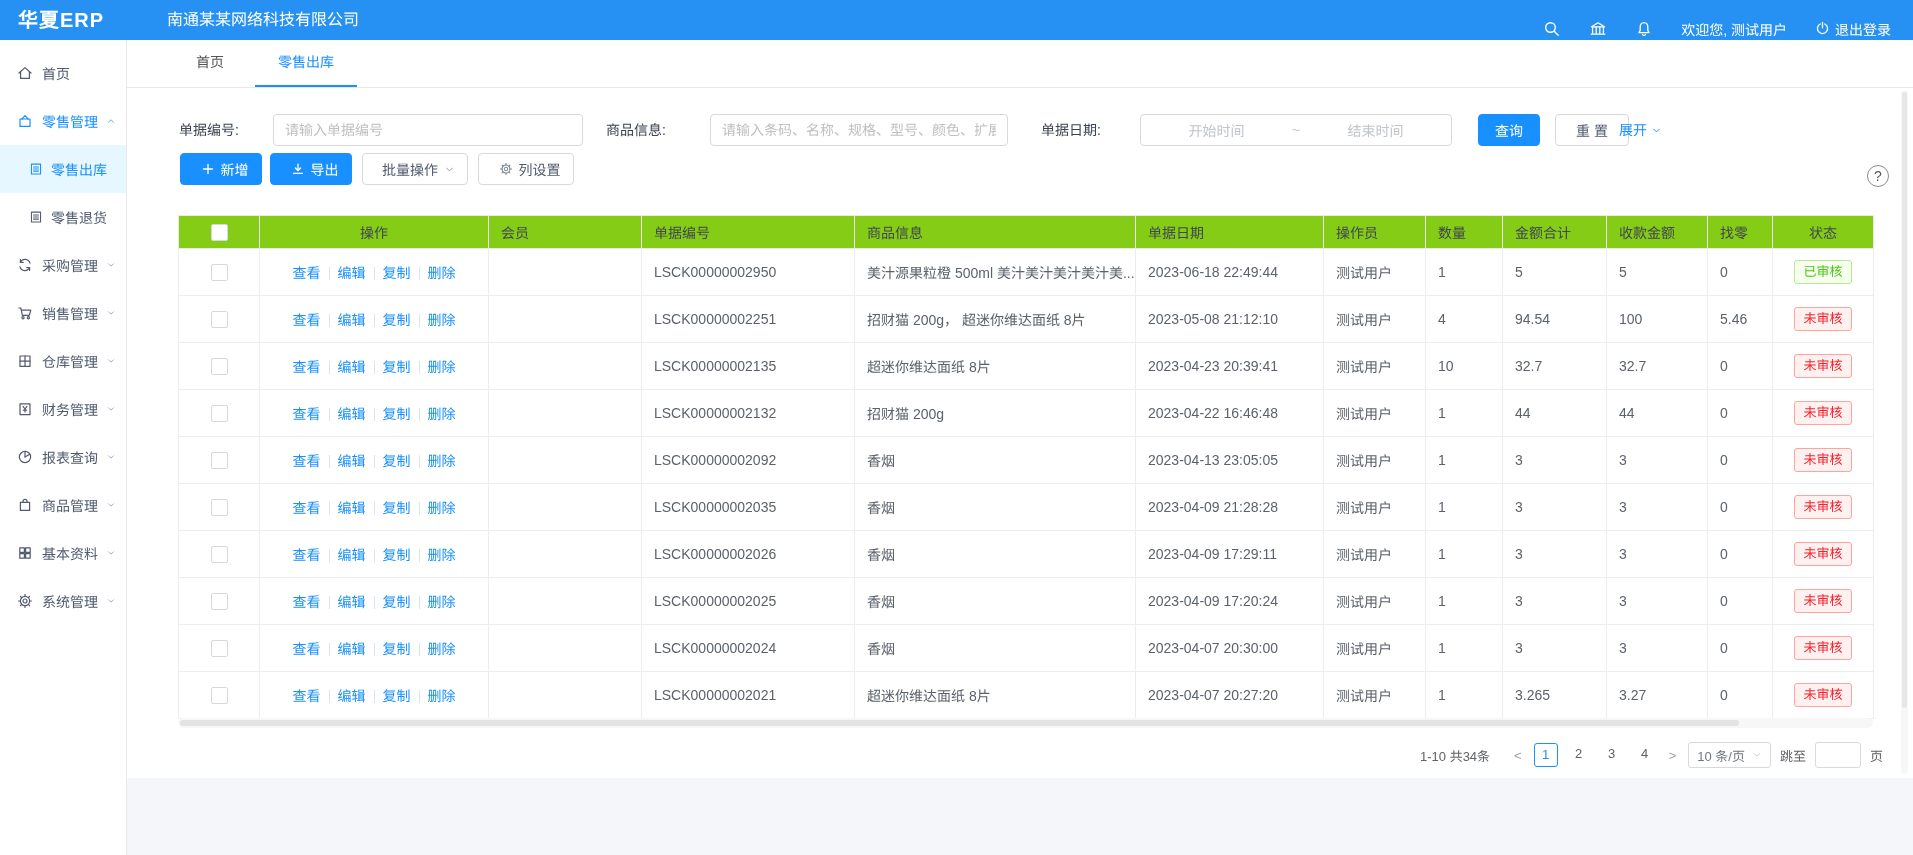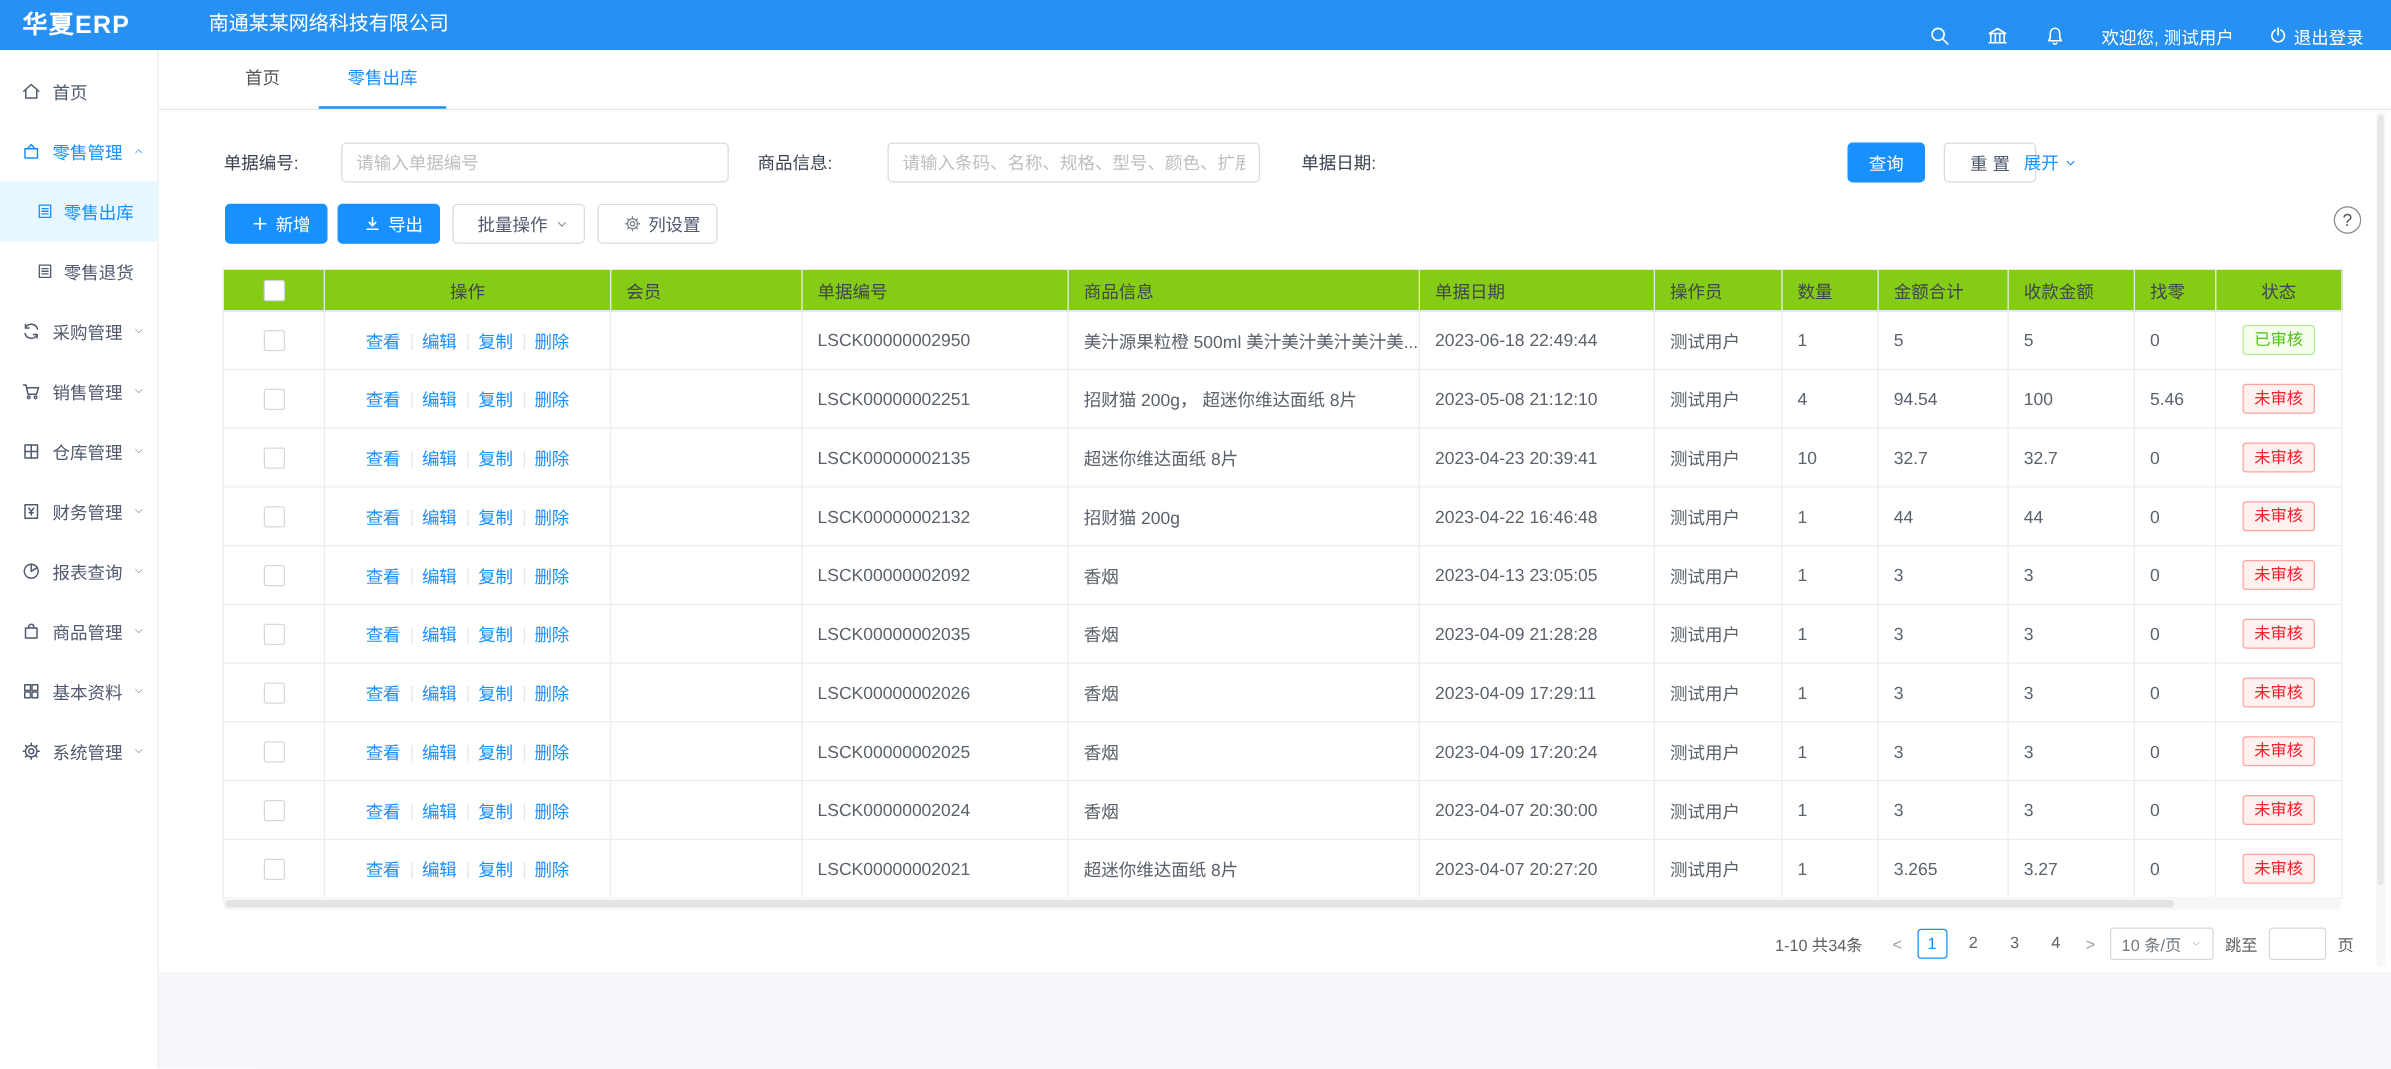--- a/index.html
+++ b/index.html
@@ -39,21 +39,21 @@
   .flabel{position:absolute;top:26px;height:32px;line-height:32px;color:#3c4350;}
   .finput{position:absolute;top:26px;height:32px;box-sizing:border-box;border:1px solid #d9d9d9;border-radius:4px;background:#fff;padding:0 11px;font-size:14px;color:#555;font-family:inherit;}
   .finput::placeholder{color:#bfbfbf;}
   .daterange{position:absolute;top:26px;height:32px;box-sizing:border-box;border:1px solid #d9d9d9;border-radius:4px;display:flex;align-items:center;justify-content:space-evenly;color:#c0c4cc;cursor:pointer;}
   .btn{position:absolute;top:26px;height:32px;box-sizing:border-box;border-radius:4px;font-size:14px;display:flex;align-items:center;justify-content:center;cursor:pointer;font-family:inherit;gap:6px;}
   .btn-primary{background:#1890ff;color:#fff;border:1px solid #1890ff;}
   .btn-default{background:#fff;color:#515a6e;border:1px solid #d9d9d9;}
   .expand-link{position:absolute;top:26px;height:32px;line-height:32px;color:#1890ff;cursor:pointer;display:flex;align-items:center;gap:4px;}
   .expand-link .chev{width:11px;height:11px;color:#1890ff;}
 
-  .tbtn{top:75px;padding-left:13px;}
+  .tbtn{top:65px;padding-left:13px;}
   .bicon{width:14px;height:14px;stroke:currentColor;fill:none;stroke-width:1.5;stroke-linecap:round;stroke-linejoin:round;}
   .gicon{width:14px;height:14px;stroke:#7d8694;fill:none;stroke-width:1.2;stroke-linecap:round;stroke-linejoin:round;}
   .help-circle{position:absolute;left:1740px;top:77px;width:22px;height:22px;border:1px solid #8c8c8c;border-radius:50%;color:#595959;font-size:14px;line-height:21px;text-align:center;cursor:pointer;box-sizing:border-box;}
 
   
   .grid{position:absolute;left:51px;top:127px;width:1695px;border-collapse:collapse;table-layout:fixed;font-size:14px;}
   .grid th{height:33px;background:#84cc16;border:1px solid #e9e9e9;color:#41464f;font-weight:normal;text-align:left;padding:0 0 0 12px;box-sizing:border-box;}
   .grid th.center{text-align:center;padding-left:0;}
   .grid td{height:47px;border:1px solid #ebedf0;color:#5b626b;padding:0 6px 0 12px;box-sizing:border-box;white-space:nowrap;overflow:hidden;}
   .grid td.c-check,.grid th.c-check{text-align:center;padding:0;}
@@ -259,20 +259,25 @@
     <div class="tab active">零售出库</div>
   </div>
 
   <div class="content">
 
     <div class="flabel" style="left:52px;">单据编号:</div>
     <input class="finput" style="left: 146px; width: 310px;" type="text" placeholder="请输入单据编号">
     <div class="flabel" style="left:479px;">商品信息:</div>
     <input class="finput" style="left: 583px; width: 298px;" type="text" placeholder="请输入条码、名称、规格、型号、颜色、扩展...">
     <div class="flabel" style="left:914px;">单据日期:</div>
+    <div class="daterange" style="left:1013px;width:312px;">
+      <span>开始时间</span>
+      <span>~</span>
+      <span>结束时间</span>
+    </div>
     <button class="btn btn-primary" style="left:1351px;width:62px;">查询</button>
     <button class="btn btn-default" style="left:1428px;width:74px;">重 置</button>
     <div class="expand-link" style="left:1492px;">
       <span>展开</span>
       <svg class="chev" viewBox="0 0 16 16" style="stroke:currentColor;fill:none;stroke-width:1.4;">
           <path d="M4 6 L8 10 L12 6"></path>
         </svg>
     </div>
 
     <button class="btn btn-primary tbtn" style="left:53px;width:82px;">

